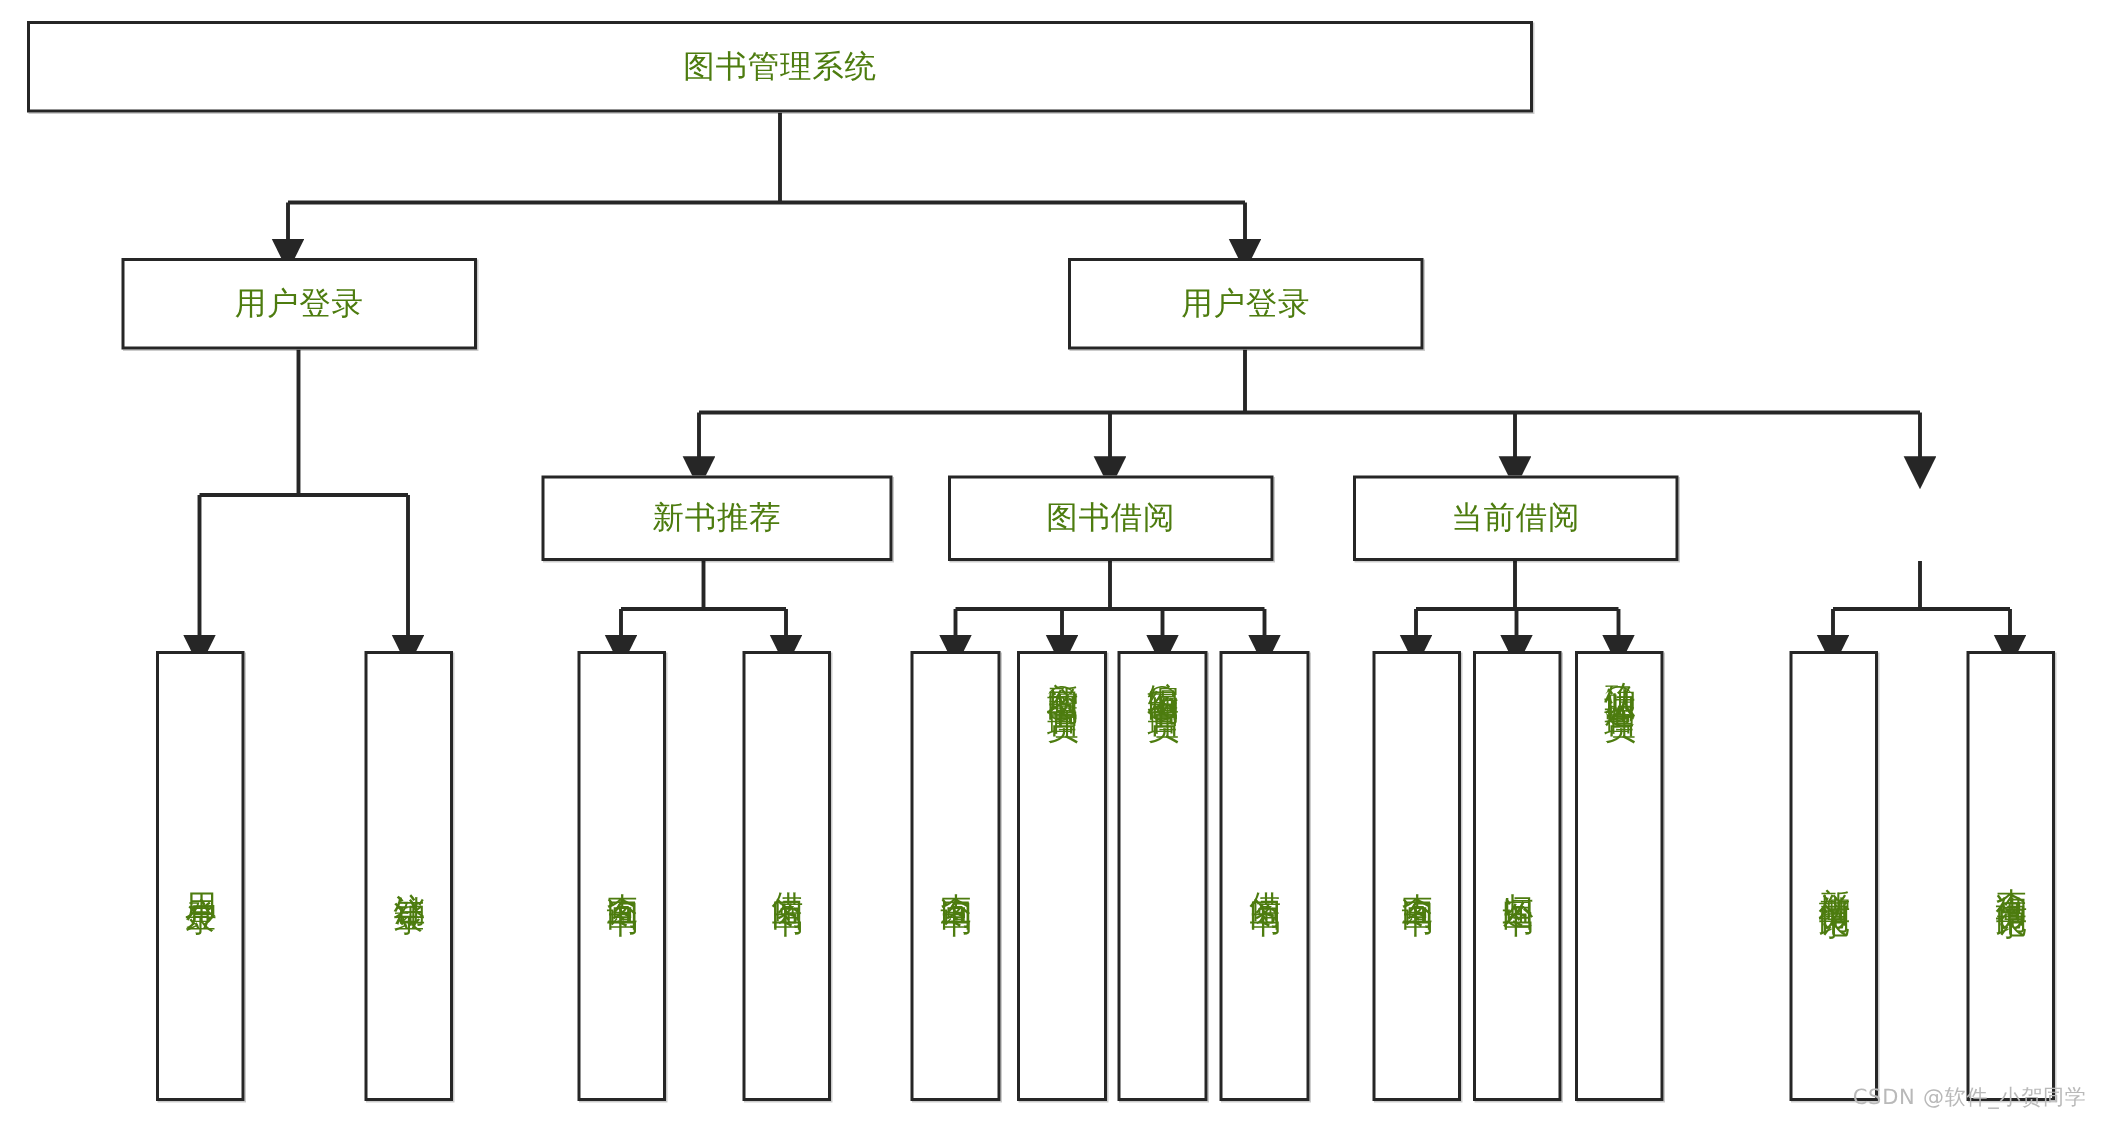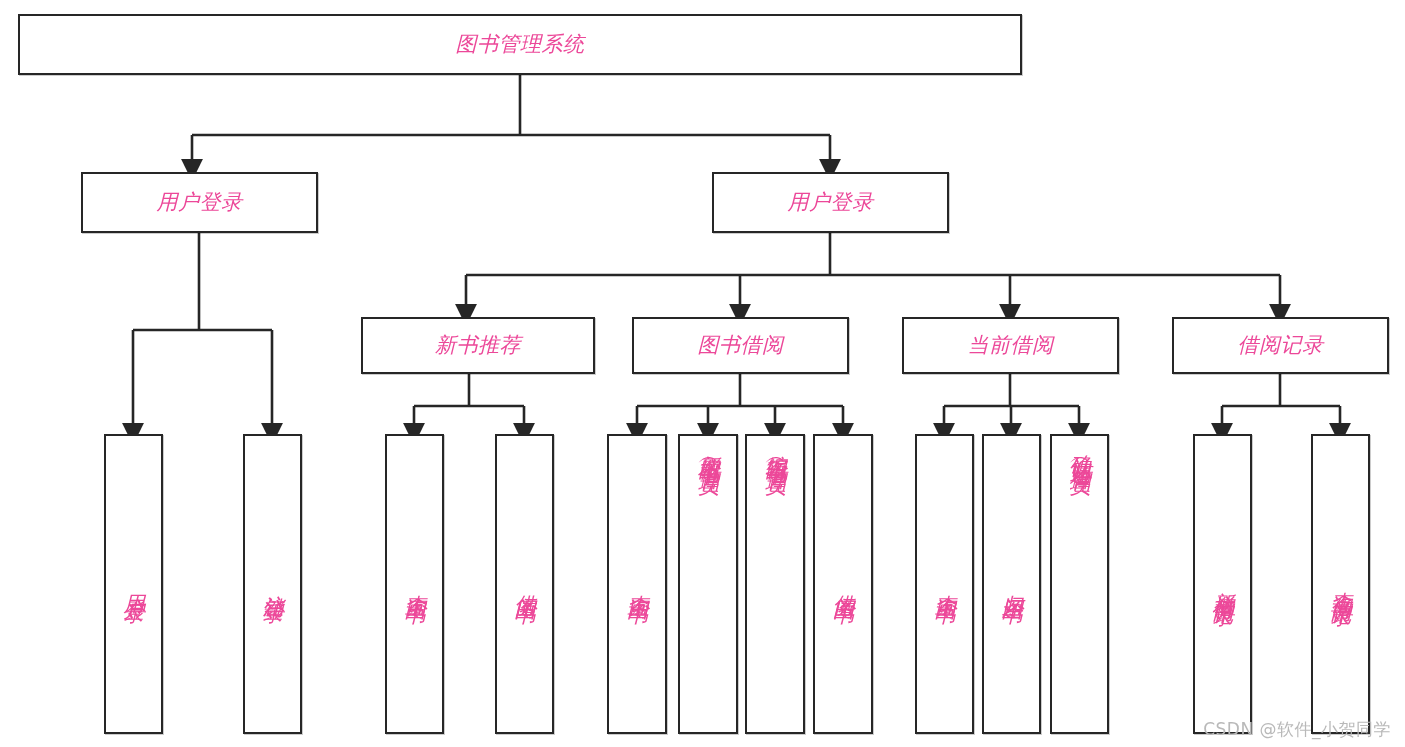--- a/index.html
+++ b/index.html
@@ -29,26 +29,25 @@
     position: absolute;
     box-sizing: border-box;
     border: 2px solid #262626;
     background: #ffffff;
     display: flex;
     align-items: center;
     justify-content: center;
     box-shadow: 1px 1px 0 rgba(0,0,0,0.20);
   }
   .node-label {
-    color: #ec4899;
+    color: #4d7c0f;
     font-size: 21px;
     line-height: 1.15;
     letter-spacing: 0.5px;
     white-space: nowrap;
-    font-style: italic;
   }
   
   .node.horizontal .node-label {
     writing-mode: horizontal-tb;
   }
   
   .node.vertical {
     align-items: flex-start;
     justify-content: center;
   }
@@ -64,21 +63,21 @@
     align-items: center;
   }
   .node.vertical.centered .node-label {
     padding-top: 0;
   }
   #watermark {
     position: absolute;
     right: 14px;
     bottom: 6px;
     color: #b9b9b9;
-    font-size: 17px;
+    font-size: 14px;
     letter-spacing: 0.5px;
     white-space: nowrap;
     pointer-events: none;
     user-select: none;
   }
 </style>
 </head>
 <body>
 
 <div id="canvas">
@@ -150,23 +149,20 @@
   </div>
 
   <div class="node horizontal" style="left:902px; top:317px; width:217px; height:57px;">
     <span class="node-label">当前借阅</span>
   </div>
 
   <div class="node horizontal" style="left:632px; top:317px; width:217px; height:57px;">
     <span class="node-label">图书借阅</span>
   </div>
 
-  <div class="node horizontal" style="left:1172px; top:317px; width:217px; height:57px;">
-    <span class="node-label">借阅记录</span>
-  </div>
 
   <div class="node vertical centered" style="left:104px; top:434px; width:59px; height:300px;">
     <span class="node-label">用户登录</span>
   </div>
 
   <div class="node vertical centered" style="left:243px; top:434px; width:59px; height:300px;">
     <span class="node-label">注销登录</span>
   </div>
 
   <div class="node vertical centered" style="left:385px; top:434px; width:59px; height:300px;">

